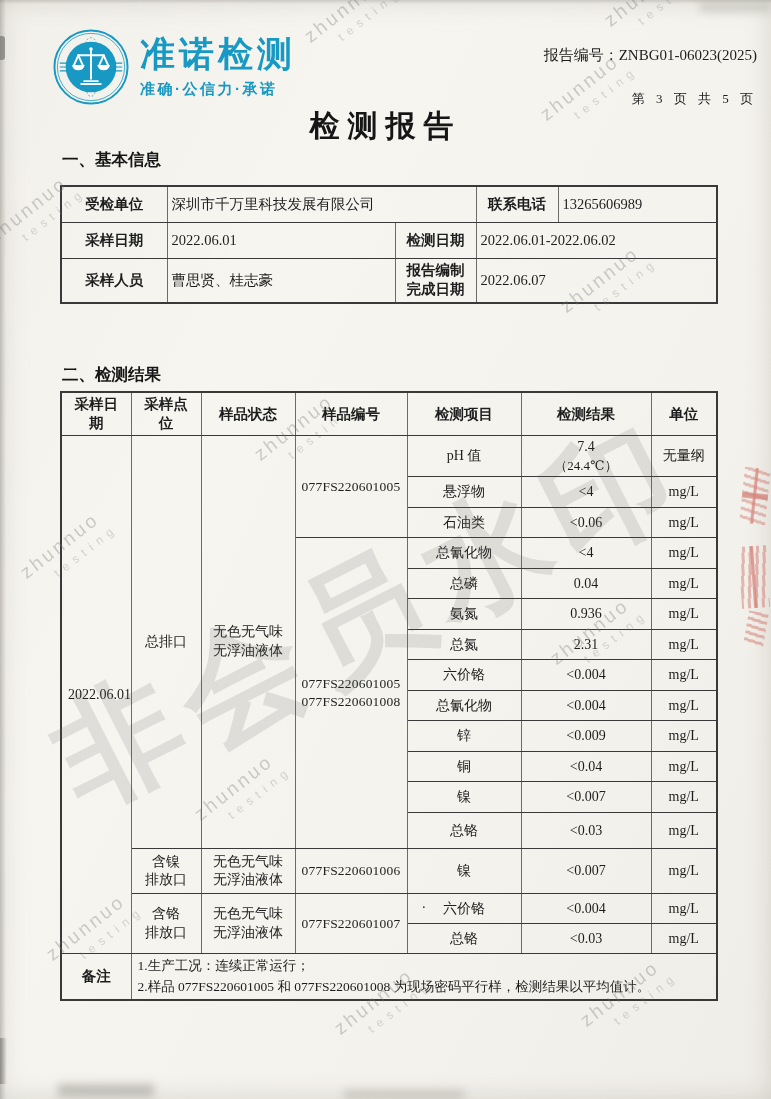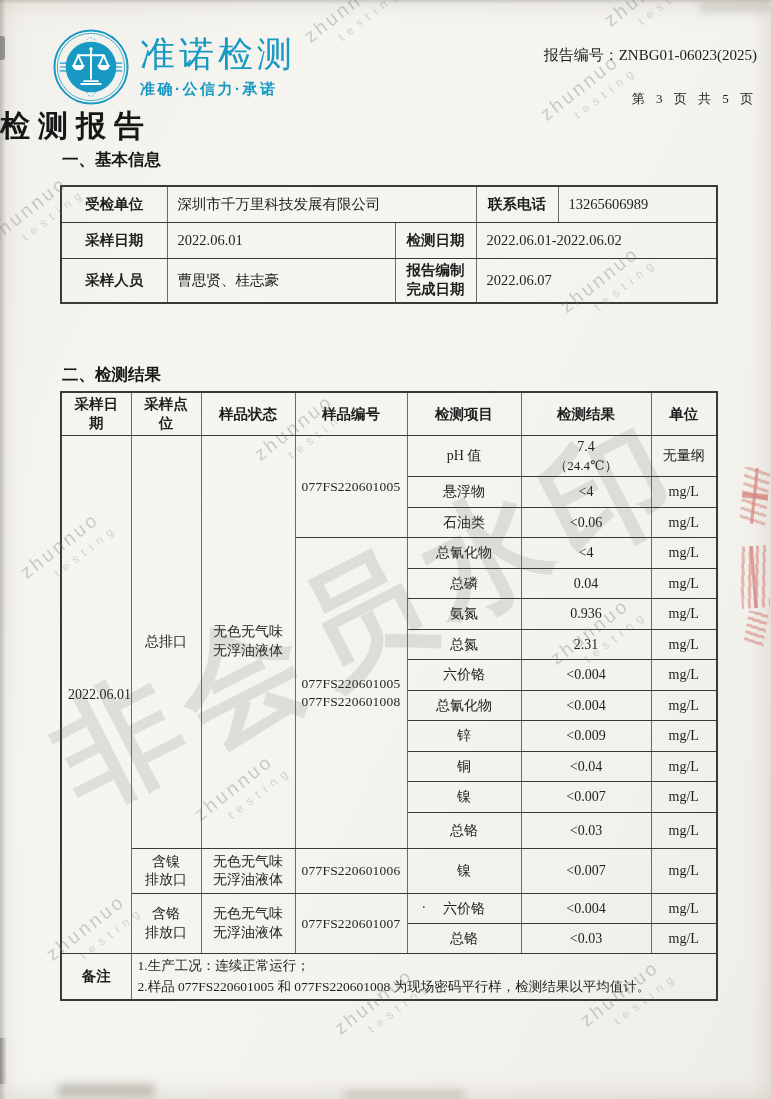--- a/index.html
+++ b/index.html
@@ -9,39 +9,39 @@
     background:linear-gradient(115deg,#f2f0ea 0%,#f6f5f0 30%,#f4f2ec 70%,#efede7 100%);
     font-family:"Liberation Serif","DejaVu Serif",serif;
     color:#222;
     box-shadow:inset 0 0 26px rgba(110,105,92,.22);
     overflow:hidden;
   }
   
   .brand{position:absolute;left:52px;top:28px;display:flex;align-items:flex-start;z-index:2;}
   .brand-emblem{width:78px;height:78px;flex:0 0 auto;}
   .brand-texts{margin-left:10px;padding-top:8px;}
-  .brand-name{font-family:"Liberation Sans","DejaVu Sans",sans-serif;font-weight:400;font-size:35px;letter-spacing:4px;color:#1799c4;line-height:1;}
+  .brand-name{font-family:"Liberation Sans","DejaVu Sans",sans-serif;font-weight:700;font-size:35px;letter-spacing:4px;color:#1799c4;line-height:1;}
   .brand-tagline{font-family:"Liberation Sans","DejaVu Sans",sans-serif;font-weight:700;font-size:15px;letter-spacing:2.5px;color:#1799c4;margin-top:9px;}
   .meta{position:absolute;right:14px;top:46px;text-align:right;z-index:2;}
   .meta-line1{font-size:15px;color:#1d1d1d;}
   .meta-line2{font-size:13px;color:#1d1d1d;margin-top:25px;letter-spacing:4px;}
   
-  .doc-title{position:absolute;left:0;right:0;top:106px;font-size:30px;font-weight:700;letter-spacing:8px;color:#161616;z-index:2;}
+  .doc-title{position:absolute;left:0;right:0;top:106px;text-align:center;font-size:30px;font-weight:700;letter-spacing:8px;color:#161616;z-index:2;}
   
   .sec-heading{position:absolute;left:62px;font-size:16.5px;font-weight:700;color:#161616;z-index:2;}
   .sec1{top:149px;}
   .sec2{top:364px;}
   
   table{border-collapse:collapse;table-layout:fixed;z-index:2;}
   .info-table{position:absolute;left:60px;top:185px;width:656px;}
   .res-table{position:absolute;left:60px;top:391px;width:656px;}
   td,th{border-left:1px solid #6b6b68;border-right:1px solid #6b6b68;border-top:1.6px solid #39393a;border-bottom:1.6px solid #39393a;padding:2px 6px;font-size:14px;color:#1e1e1e;text-align:center;vertical-align:middle;overflow:hidden;}
   table{border:2px solid #39393a;}
   .info-table td.lbl{font-weight:700;font-size:14.5px;}
-  .info-table td.val{text-align:left;padding-left:10px;font-size:14.5px;}
+  .info-table td.val{text-align:left;padding-left:4px;font-size:14.5px;}
   .res-table th{font-weight:700;font-size:14.5px;background:transparent;}
   .two-line div{line-height:1.35;}
   .samp-no{font-size:13.5px;letter-spacing:.2px;}
   .result-note{font-size:13px;}
   .remarks-cell{text-align:left;font-size:13.5px;line-height:1.5;}
   .remarks-lbl{font-weight:700;font-size:14.5px;}
   .item-cell{position:relative;}
   .stray{position:absolute;left:14px;top:50%;transform:translateY(-58%);font-size:14px;color:#2a2a2a;}
   
   .wm{position:absolute;transform:rotate(-38deg);transform-origin:left top;z-index:3;pointer-events:none;white-space:nowrap;}

